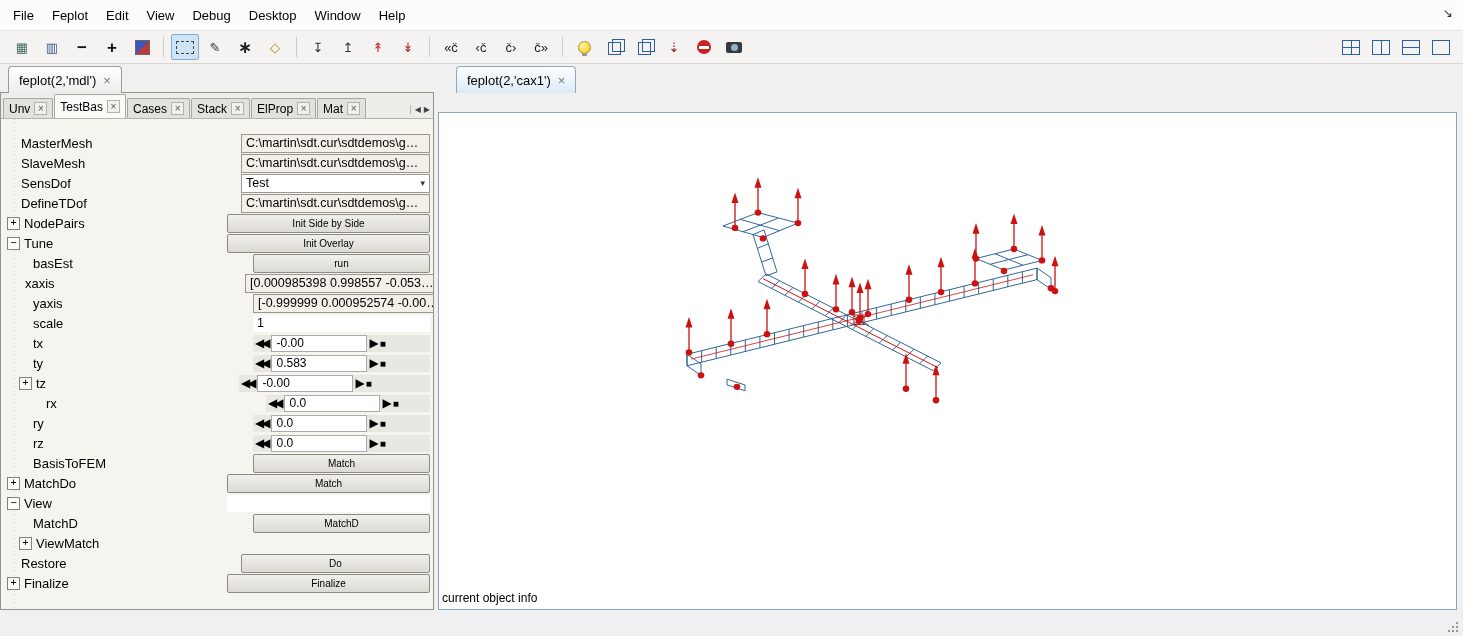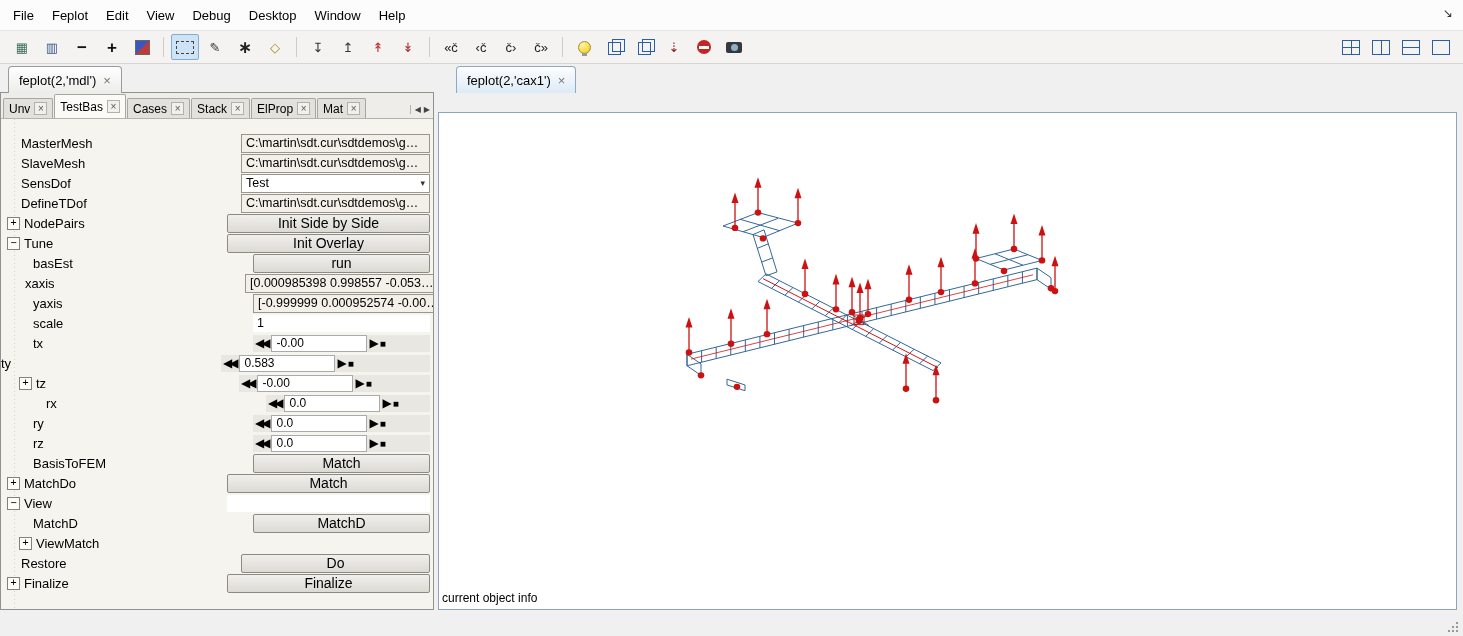--- a/index.html
+++ b/index.html
@@ -78,21 +78,21 @@
   .expander{width:11px;height:11px;border:1px solid #848276;background:#fdfdfa;flex:none;
     display:inline-flex;align-items:center;justify-content:center;font-size:10px;line-height:1;
     margin-right:4px;font-family:"DejaVu Sans Mono",monospace;}
   .pvalue{flex:1;display:flex;align-items:center;padding-right:3px;height:100%;}
   .pfield{flex:1;height:17px;border:1px solid #98968e;background:#f2f0e9;display:flex;
     align-items:center;padding:0 4px;white-space:nowrap;overflow:hidden;font-size:12.5px;}
   .pfield.dropdown{background:#fff;justify-content:space-between;}
   .chev{font-size:9px;color:#333;}
   .pbutton{flex:1;height:17px;border:1px solid #8c8a82;border-radius:2px;
     background:linear-gradient(#f0efec,#dcdad4);display:flex;align-items:center;justify-content:center;
-    font-size:14px;}
+    font-size:10px;}
   .pstatic{flex:1;height:17px;background:#fff;display:flex;align-items:center;padding:0 4px;font-size:12.5px;}
   .pslider{flex:1;height:17px;background:#e9e7e1;display:flex;align-items:center;}
   .sl-dec{font-size:12px;letter-spacing:-3px;margin:0 4px 0 2px;}
   .sl-val{width:86px;height:15px;background:#fff;border:1px solid #aaa;display:flex;
     align-items:center;padding:0 4px;font-size:12px;margin-right:2px;flex:none;}
   .sl-inc{font-size:12px;}
   .sl-stop{font-size:10px;margin-left:1px;}
   
   .right-content{flex:1;border:1px solid #8aa5c0;background:#fff;position:relative;overflow:hidden;}
   .right-content svg{position:absolute;left:0;top:0;width:100%;height:100%;}
@@ -348,21 +348,21 @@
             <div class="pvalue">
               <div class="pslider">
                 <span class="sl-dec">◀◀</span>
                 <span class="sl-val">-0.00</span>
                 <span class="sl-inc">▶</span>
                 <span class="sl-stop">■</span>
               </div>
             </div>
           </div>
           <div class="prow">
-            <div class="plabel" style="">
+            <div class="plabel" style="padding-left: 32px;">
               <span>ty</span>
             </div>
             <div class="pvalue">
               <div class="pslider">
                 <span class="sl-dec">◀◀</span>
                 <span class="sl-val">0.583</span>
                 <span class="sl-inc">▶</span>
                 <span class="sl-stop">■</span>
               </div>
             </div>

